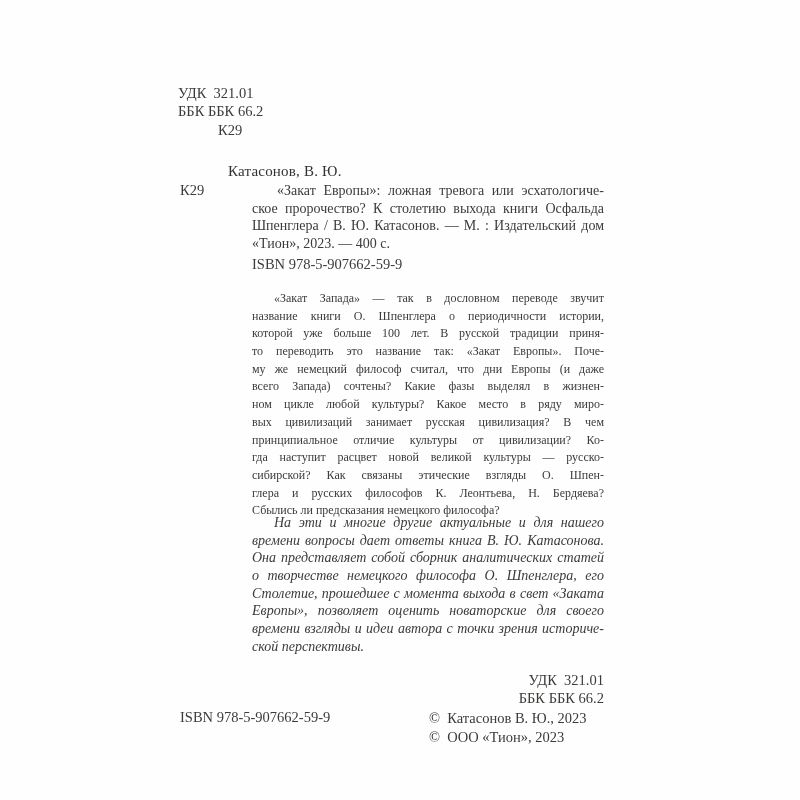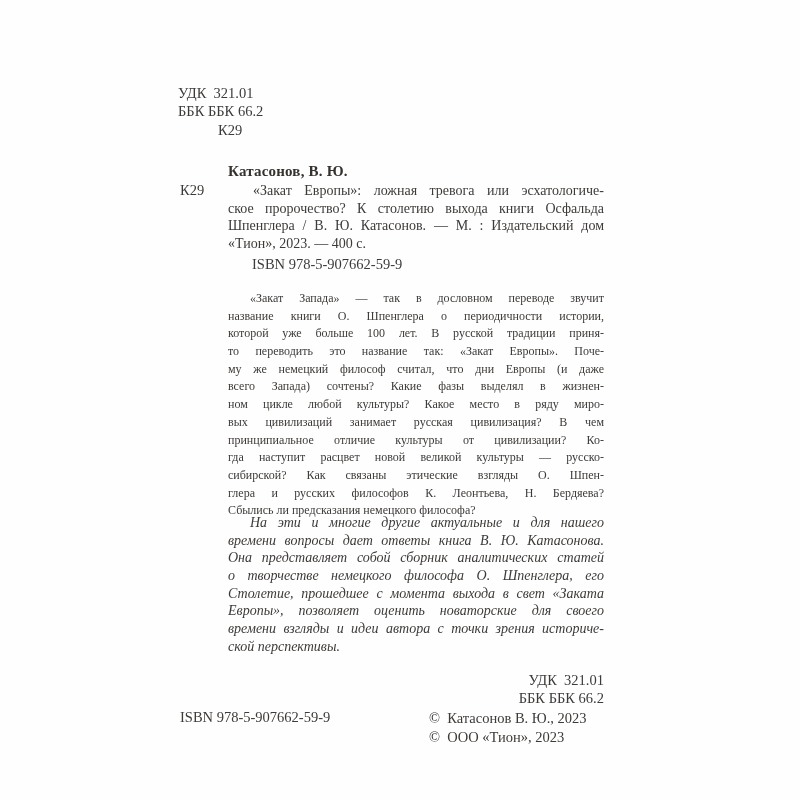--- a/index.html
+++ b/index.html
@@ -23,26 +23,27 @@
   .line{white-space:normal;}
   .ws-pre{white-space:pre;}
   
   .jpara{--lh:17.7px;--indent:22px;}
   .jpara .jline{
     text-align:justify;
     text-align-last:justify;
     height:var(--lh);
     line-height:var(--lh);
     overflow:hidden;
+    margin-left:24px;
   }
   .jpara .jline.first-line{text-indent:var(--indent);}
   .jpara .jline.last-line{text-align-last:left;}
   .top-codes{left:178px;top:84px;font-size:14.5px;line-height:18.3px;}
   .top-codes .code-line{padding-left:40px;}
-  .author{left:228px;top:163px;font-size:15px;font-weight:bold;color:#35312e;letter-spacing:.2px;}
+  .author{left:228px;top:163px;font-size:15px;font-weight:normal;color:#35312e;letter-spacing:.2px;}
   .hang-code{left:180px;top:182px;font-size:14.5px;line-height:17.7px;}
   .record{left:228px;top:182px;width:376px;font-size:14px;--indent:25px;}
   .isbn-mid{left:252px;top:256px;font-size:14.5px;}
   .para1{left:228px;top:290px;width:376px;font-size:12px;}
   .para2{left:228px;top:514px;width:376px;font-size:14px;font-style:italic;}
   .codes-right{left:228px;top:671px;width:376px;text-align:right;font-size:14.5px;line-height:18.3px;}
   .isbn-bottom{left:180px;top:709px;font-size:14.5px;}
   .copyrights{left:429px;top:709px;font-size:14.5px;line-height:18.6px;}
 </style>
 </head>

